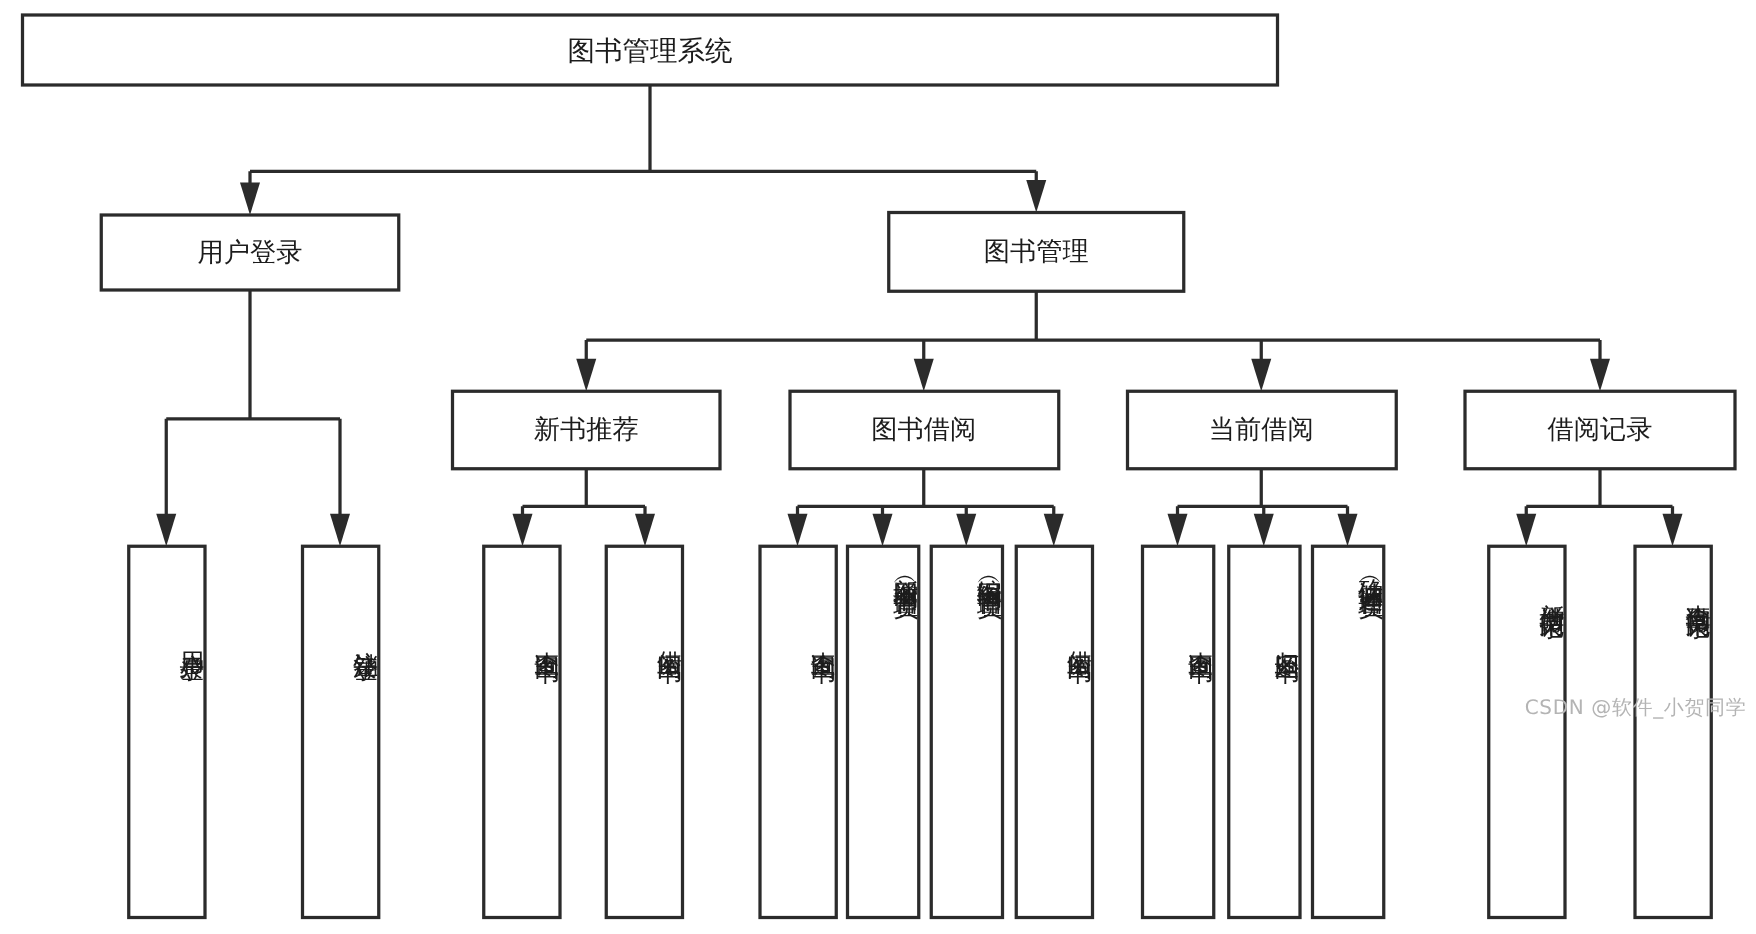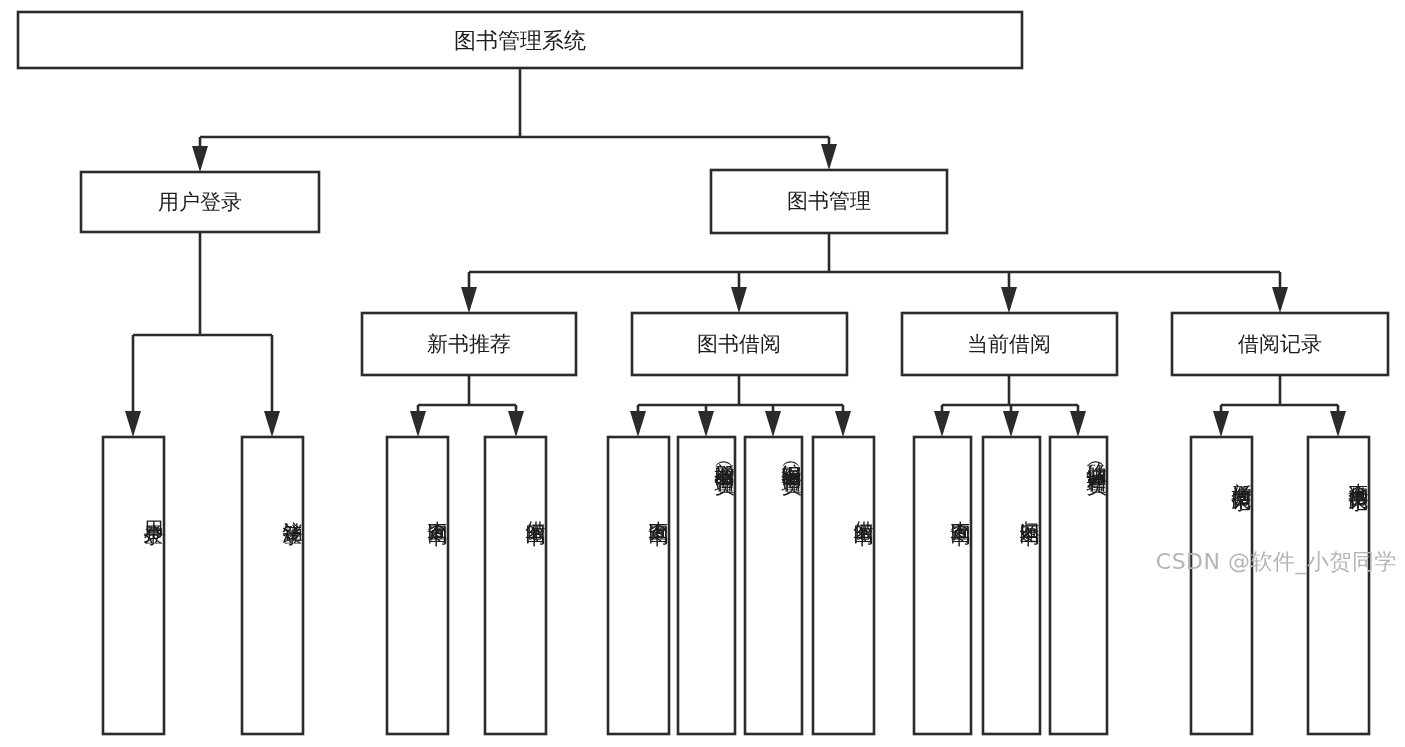--- a/index.html
+++ b/index.html
@@ -61,21 +61,21 @@
     letter-spacing: 2px;
     line-height: 1;
     white-space: nowrap;
     pointer-events: none;
   }
   #watermark {
     position: absolute;
     right: 8px;
     bottom: 4px;
     font-family: "DejaVu Sans", "Liberation Sans", sans-serif;
-    font-size: 22px;
+    font-size: 16px;
     color: #b4b4b4;
     letter-spacing: 0.5px;
     white-space: nowrap;
   }
 </style>
 </head>
 <body>
 
 <div id="diagram-root">
 

